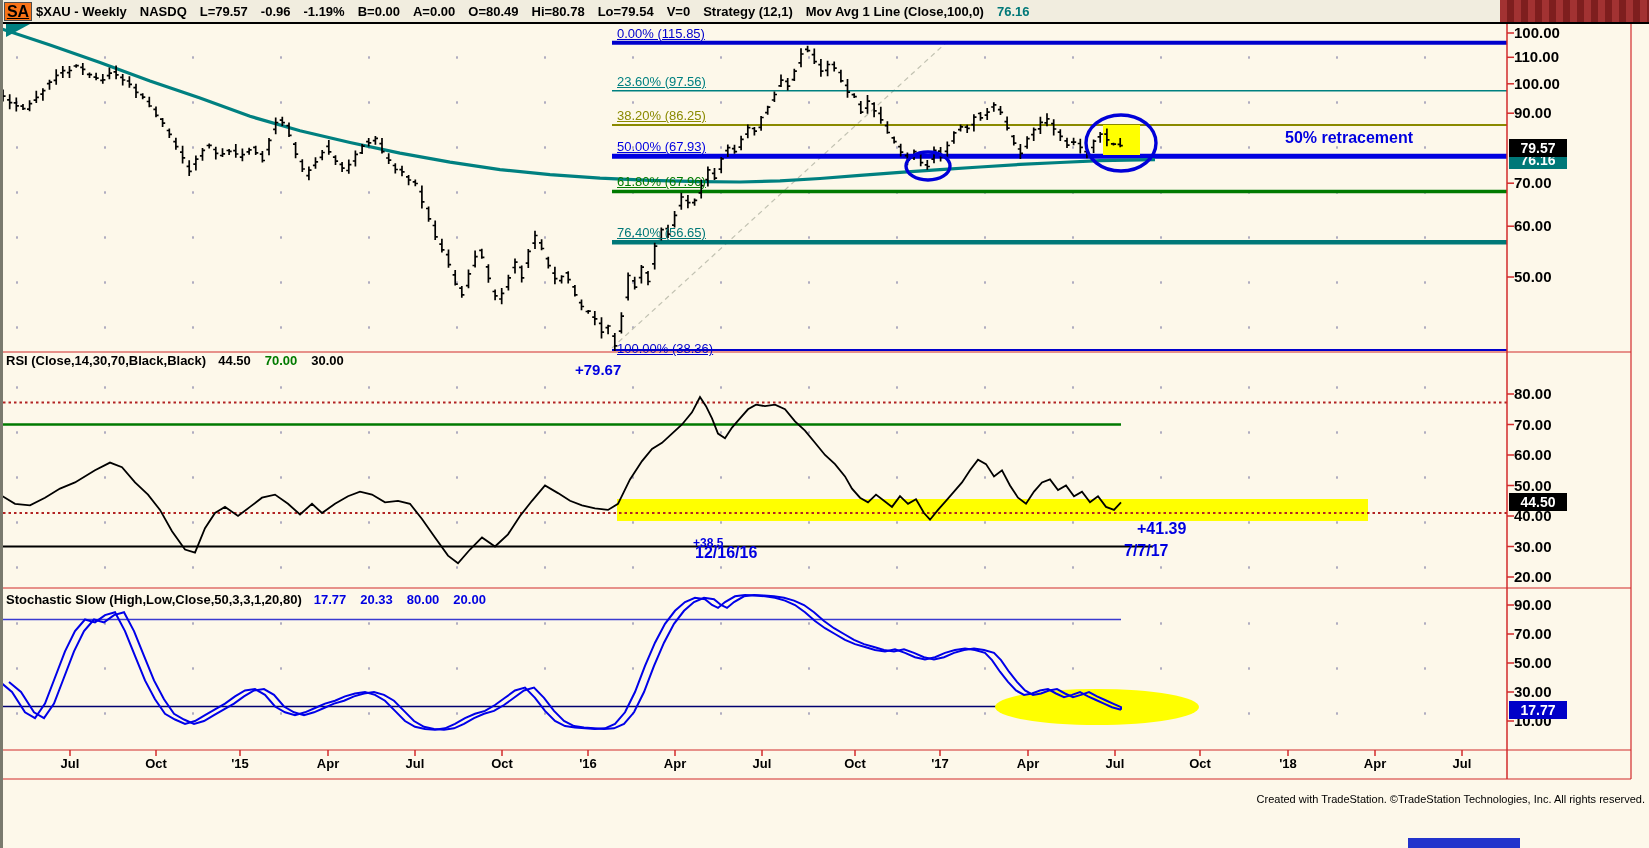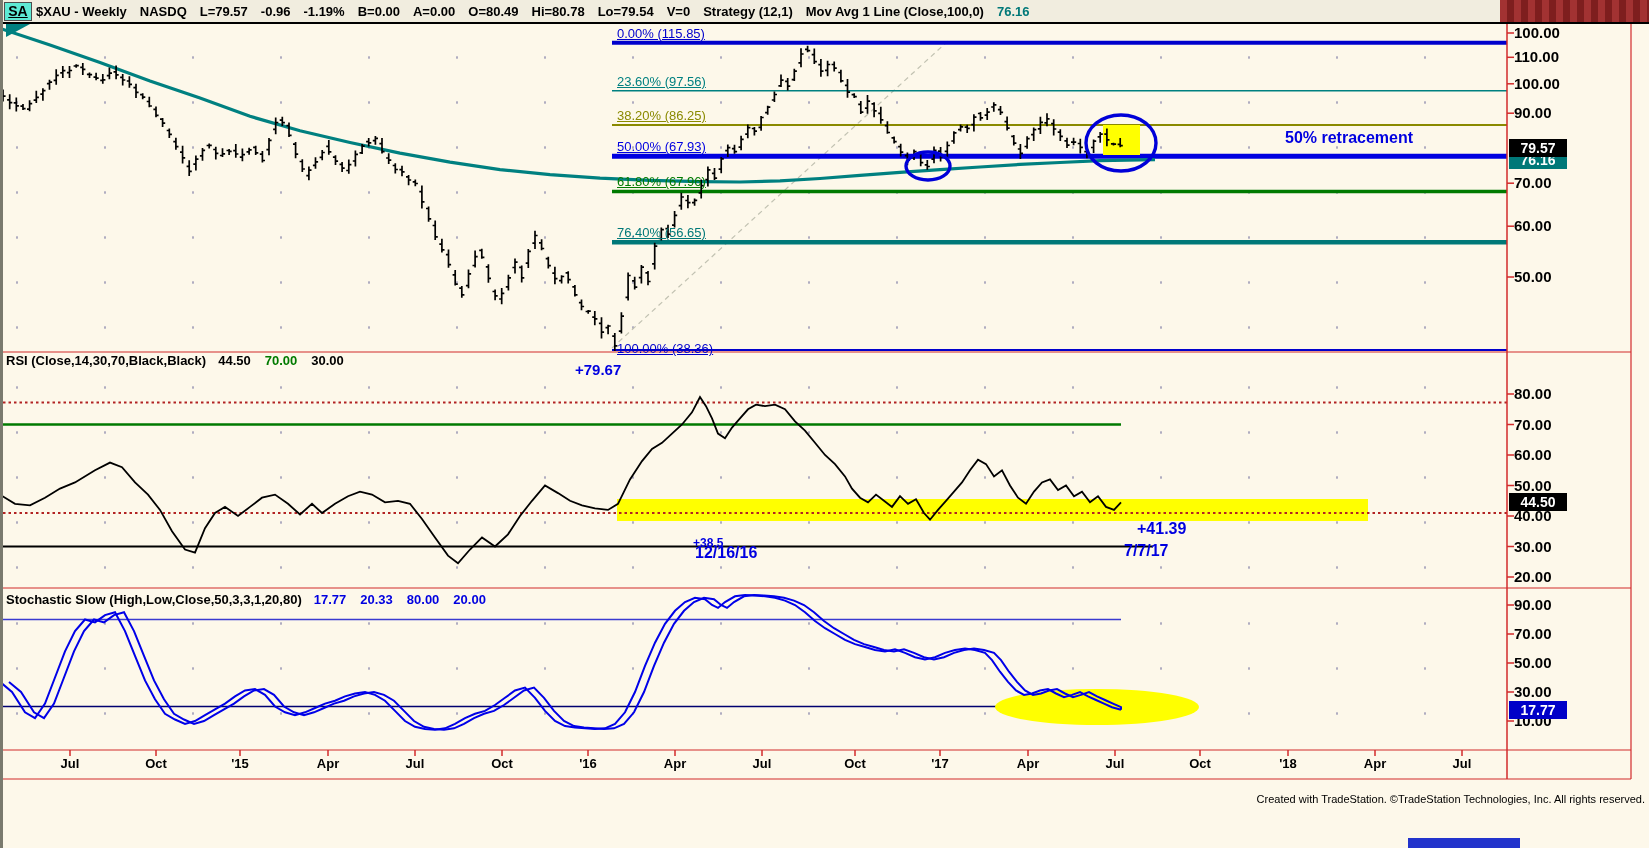--- a/index.html
+++ b/index.html
@@ -2,21 +2,21 @@
 <html><head>
 <meta charset="utf-8">
 <style>
   html,body{margin:0;padding:0;}
   body{width:1649px;height:848px;overflow:hidden;background:#FDF8EA;font-family:"Liberation Sans",sans-serif;}
   #stage{position:relative;width:1649px;height:848px;background:#FDF8EA;}
   #chart-svg{position:absolute;left:0;top:0;}
   .lbl{position:absolute;white-space:nowrap;}
   .hdr{position:absolute;left:0;top:0;width:1649px;height:22px;background:#F1EDDF;display:flex;align-items:center;gap:13px;padding-left:36px;box-sizing:border-box;font-size:13px;font-weight:bold;color:#000;}
   .hdr-token{white-space:nowrap;}
-  .sa{position:absolute;left:4px;top:2px;width:26px;height:17px;background:#5eead4;border:1px solid #4d4d4d;color:#000;font-size:14px;font-weight:bold;text-align:center;line-height:17px;text-decoration:underline;z-index:6;}
+  .sa{position:absolute;left:4px;top:2px;width:26px;height:17px;background:#f97316;border:1px solid #4d4d4d;color:#000;font-size:16px;font-weight:bold;text-align:center;line-height:17px;text-decoration:underline;z-index:6;}
   .hdr-right{position:absolute;left:1500px;top:0;width:149px;height:22px;background:repeating-linear-gradient(90deg,#A23232 0 7px,#7E1E1E 7px 14px);z-index:5;}
   .hdr-border{position:absolute;left:0;top:22px;width:1649px;height:2px;background:#000;z-index:6;}
   .left-border{position:absolute;left:0;top:0;width:3px;height:848px;background:#7a7a6e;z-index:7;}
   .cursor-arrow{position:absolute;left:6px;top:24px;width:0;height:0;border-top:13px solid #008080;border-right:24px solid transparent;z-index:6;}
   .dots{position:absolute;background-image:radial-gradient(circle,rgba(60,60,130,.40) 1px,transparent 1.4px);background-size:88px 45px;background-position:58px 9px;}
   .axis-num{font-weight:bold;font-size:15px;color:#000;line-height:16px;}
   .date-lbl{font-weight:bold;font-size:13px;color:#000;text-align:center;line-height:18px;}
   .badge{position:absolute;left:1509px;width:58px;height:18px;color:#fff;font-weight:bold;font-size:14px;text-align:center;line-height:18px;z-index:4;}
   .fib-lbl{font-size:13px;text-decoration:underline;line-height:14px;}
   .anno{font-weight:bold;color:#0000E0;line-height:17px;}

